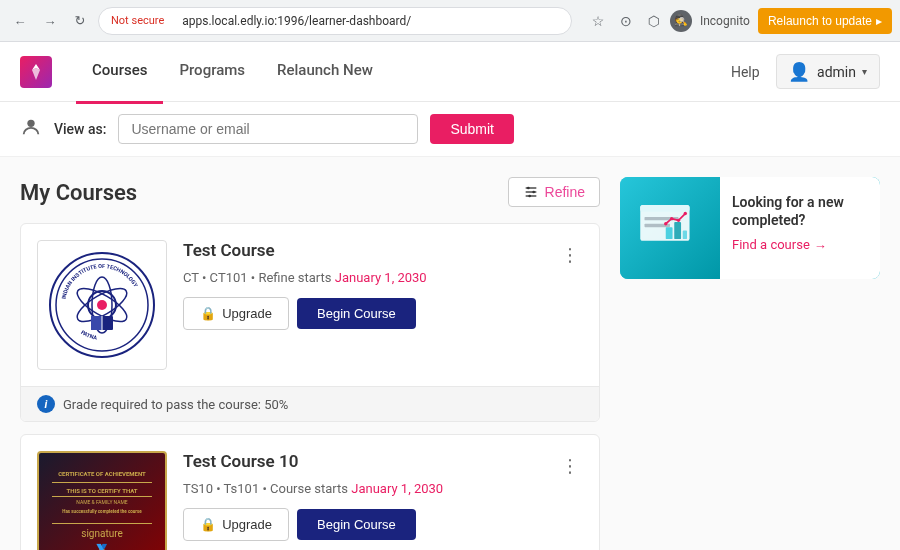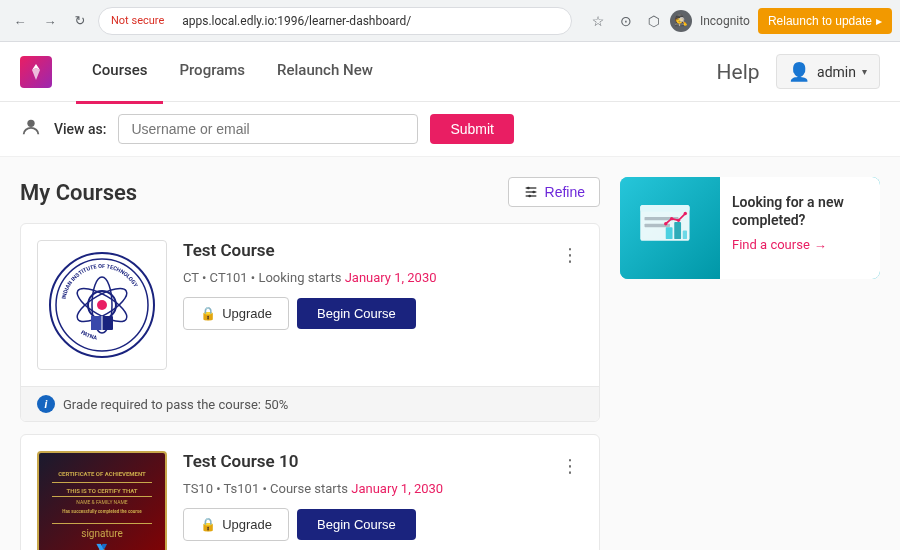--- a/index.html
+++ b/index.html
@@ -102,21 +102,21 @@
       font-size: 15px;
       cursor: pointer;
       border-bottom: 3px solid transparent;
       font-weight: 500;
     }
     .nav-link.active {
       color: #333;
       border-bottom: 3px solid #e91e63;
     }
     .header-right { margin-left: auto; display: flex; align-items: center; gap: 16px; }
-    .help-link { color: #555; text-decoration: none; font-size: 21px; cursor: pointer; text-align: center; }
+    .help-link { color: #555; text-decoration: none; font-size: 14px; cursor: pointer; text-align: center; }
     .user-menu {
       display: flex; align-items: center; gap: 6px;
       background: #f5f5f5;
       border-radius: 4px;
       padding: 6px 12px;
       cursor: pointer;
       border: 1px solid #e0e0e0;
     }
     .user-icon { color: #555; font-size: 18px; }
     .user-name { font-size: 14px; color: #333; }
@@ -176,21 +176,21 @@
     .refine-btn {
       display: flex;
       align-items: center;
       gap: 6px;
       border: 1px solid #ccc;
       background: #fff;
       border-radius: 4px;
       padding: 6px 14px;
       font-size: 14px;
       cursor: pointer;
-      color: #6d28d9;
+      color: #ec4899;
     }
 
     
     .course-card {
       background: #fff;
       border: 1px solid #e8e8e8;
       border-radius: 6px;
       margin-bottom: 12px;
       overflow: hidden;
     }
@@ -427,21 +427,21 @@
               <textPath href="#arc2" startOffset="25%">PATNA</textPath>
             </text>
           </svg>
         </div>
         <div class="course-info">
           <div class="course-info-top">
             <h2 class="course-name">Test Course</h2>
             <button class="more-btn">⋮</button>
           </div>
           <div class="course-meta">
-            <span>CT • CT101 • Looking starts</span>
+            <span>CT • CT101 • Refine starts</span>
             <span class="start-date"> <span>January 1, 2030</span></span>
           </div>
           <div class="course-actions">
             <button class="upgrade-btn">
               <span>🔒</span>
               <span>Upgrade</span>
             </button>
             <button class="begin-btn">Begin Course</button>
           </div>
         </div>

